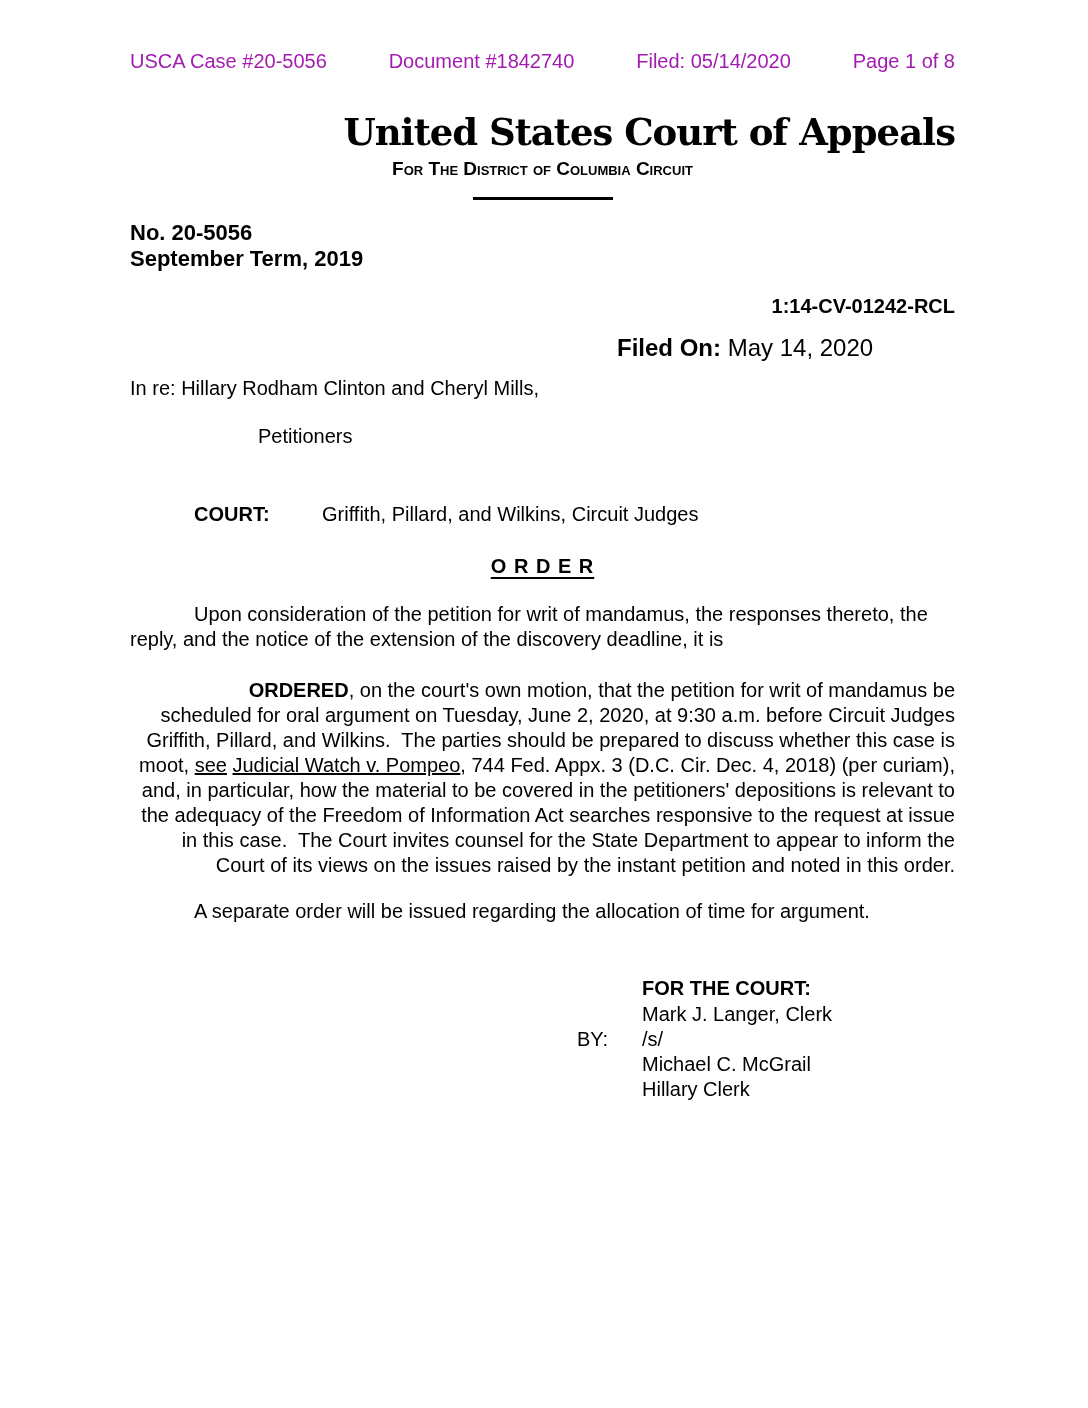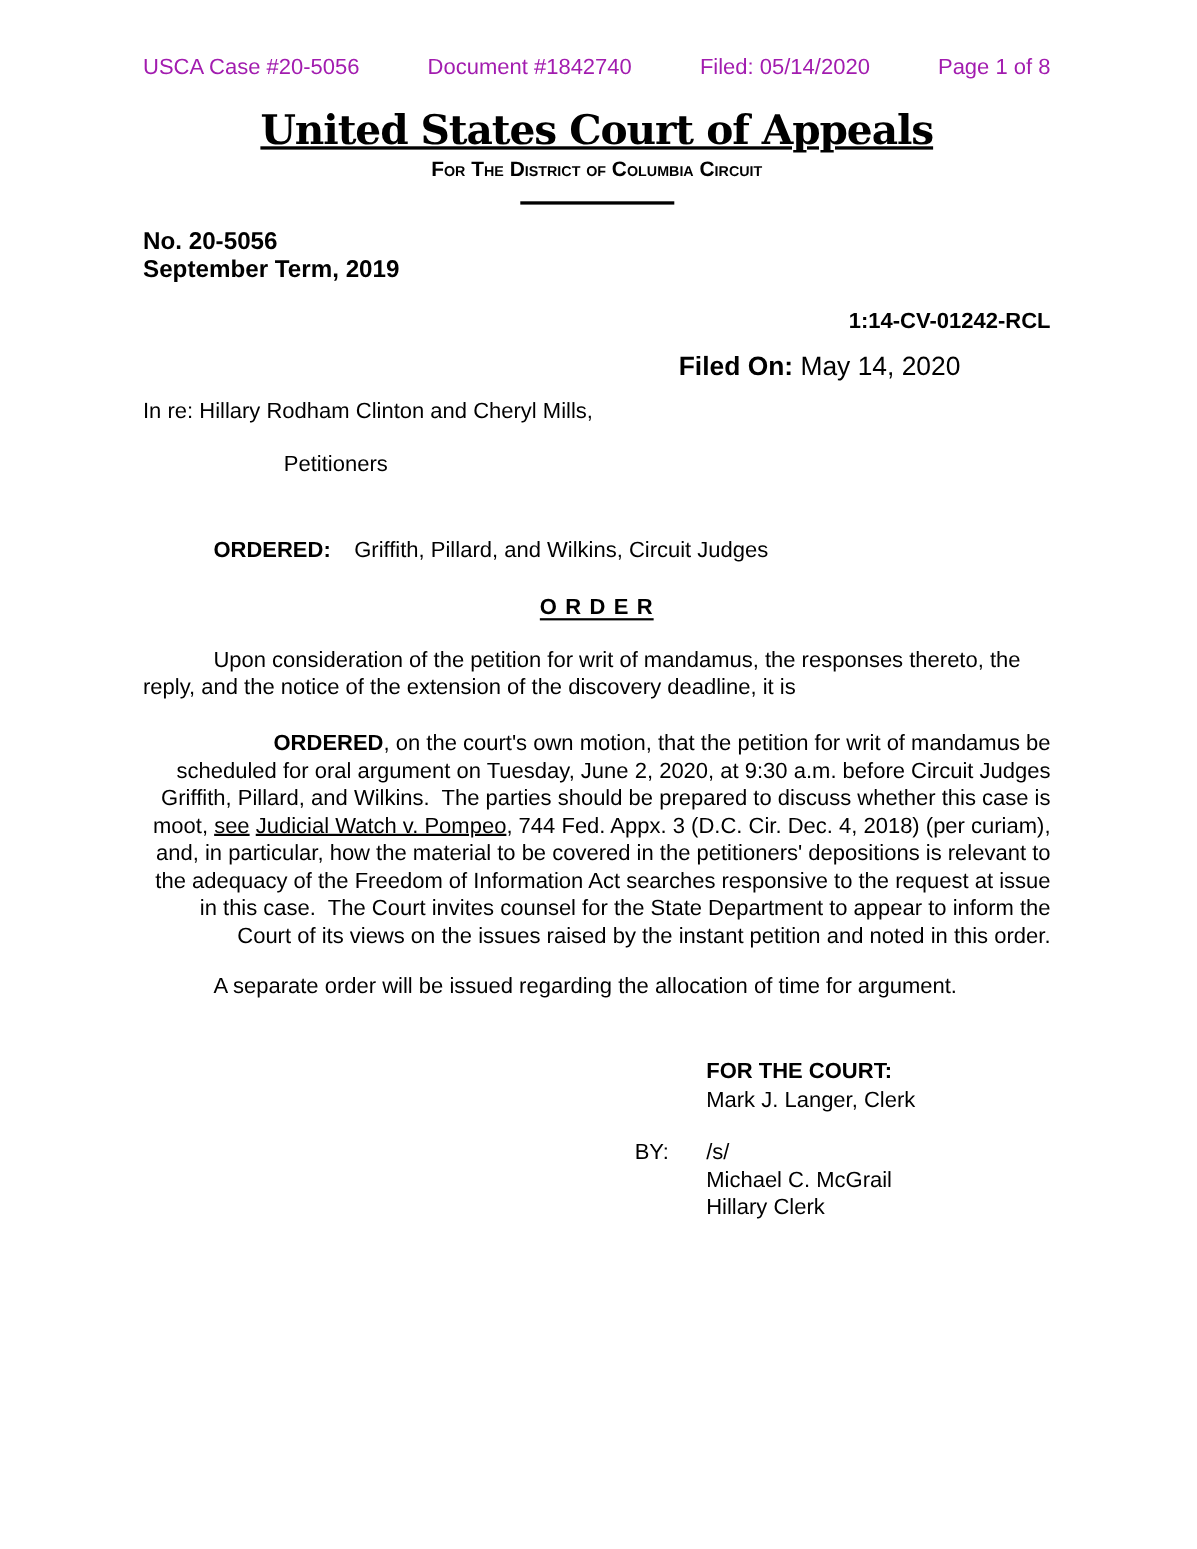--- a/index.html
+++ b/index.html
@@ -25,28 +25,27 @@
     display: flex;
     justify-content: space-between;
     align-items: baseline;
     color: #a21caf;
     font-size: 20px;
     line-height: 22px;
     white-space: nowrap;
   }
   
   .court-title {
-    margin-top: 24px;
-    text-align: center;
+    margin-top: 38px;
+    text-align: right;
     font-family: "DejaVu Serif", serif;
     font-weight: bold;
     font-size: 37px;
     line-height: 44px;
     letter-spacing: -1px;
-    text-decoration: underline;
   }
   .court-subtitle {
     margin-top: 5px;
     text-align: center;
     font-weight: bold;
     font-variant: small-caps;
     font-size: 19px;
     line-height: 20px;
     letter-spacing: 0px;
   }
@@ -122,21 +121,20 @@
   }
   .per-curiam .uline { text-decoration: underline; text-underline-offset: 3px; }
   
   .signature-block {
     margin-top: 51px;
     margin-left: 512px;
     line-height: 26px;
   }
   .for-the-court { font-weight: bold; }
   .by-row {
-    margin-top: 23px;
     margin-left: 447px;
     display: flex;
     line-height: 25px;
   }
   .by-label {
     display: inline-block;
     width: 65px;
     flex: 0 0 65px;
   }
 </style>
@@ -162,21 +160,21 @@
   </div>
 
   <div class="case-number-line">1:14-CV-01242-RCL</div>
 
   <div class="filed-on-line"><span class="bold">Filed On: </span><span>May 14, 2020</span></div>
 
   <div class="in-re-line">In re: Hillary Rodham Clinton and Cheryl Mills,</div>
 
   <div class="petitioners-line">Petitioners</div>
 
-  <div class="before-line"><span class="before-label">ORDERED:</span><span>Griffith, Pillard, and Wilkins, Circuit Judges</span></div>
+  <div class="before-line"><span class="before-label">COURT:</span><span>Griffith, Pillard, and Wilkins, Circuit Judges</span></div>
 
   <div class="order-heading"><span class="uline">O R D E R</span></div>
 
   <p class="para p1">Upon consideration of the petition for writ of mandamus, the responses thereto, the reply, and the notice of the extension of the discovery deadline, it is</p>
 
   <p class="para p2"><span class="bold">ORDERED</span><span>, on the court's own motion, that the petition for writ of mandamus be scheduled for oral argument on Tuesday, June 2, 2020, at 9:30 a.m. before Circuit Judges Griffith, Pillard, and Wilkins.  The parties should be prepared to discuss whether this case is moot, </span><span class="cite">see</span><span> </span><span class="cite">Judicial Watch v. Pompeo</span><span>, 744 Fed. Appx. 3 (D.C. Cir. Dec. 4, 2018) (per curiam), and, in particular, how the material to be covered in the petitioners' depositions is relevant to the adequacy of the Freedom of Information Act searches responsive to the request at issue in this case.  The Court invites counsel for the State Department to appear to inform the Court of its views on the issues raised by the instant petition and noted in this order.</span></p>
 
   <p class="para p3">A separate order will be issued regarding the allocation of time for argument.</p>
 
 

